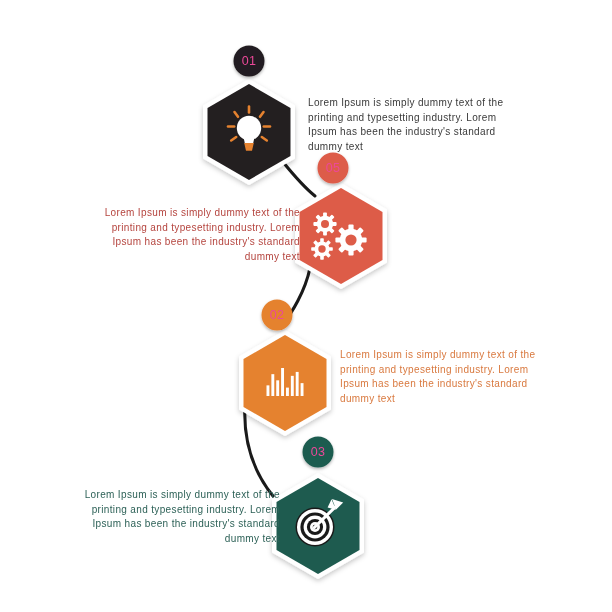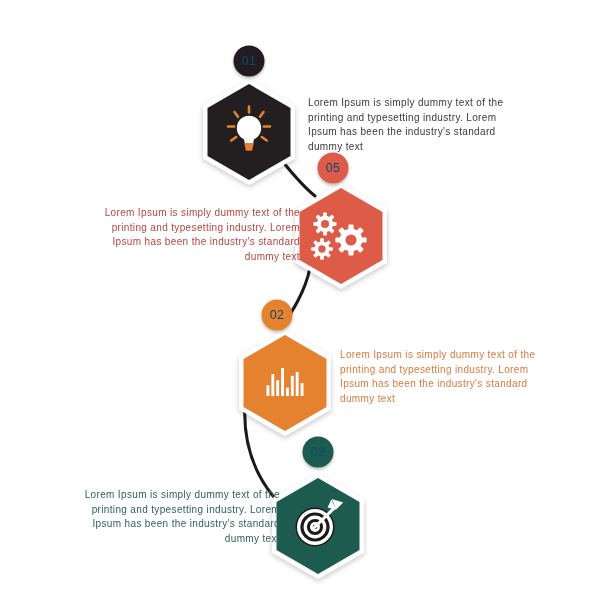--- a/index.html
+++ b/index.html
@@ -41,21 +41,21 @@
 
   .desc-1 { left: 308px; top: 96px;  width: 208px; color: #3a3a3a; }
   .desc-2 { left: 92px;  top: 206px; width: 208px; color: #b5453f; }
   .desc-3 { left: 340px; top: 348px; width: 208px; color: #d9793f; }
   .desc-4 { left: 72px;  top: 488px; width: 208px; color: #2d6157; }
 
   .badge-num {
     position: absolute;
     font-size: 12.5px;
     font-weight: 400;
-    color: #0c4a6e;
+    color: #ec4899;
     font-family: "Liberation Sans", sans-serif;
     text-align: center;
     letter-spacing: 0.3px;
     pointer-events: none;
   }
 </style>
 </head>
 <body>
 
 <div id="infographic">

